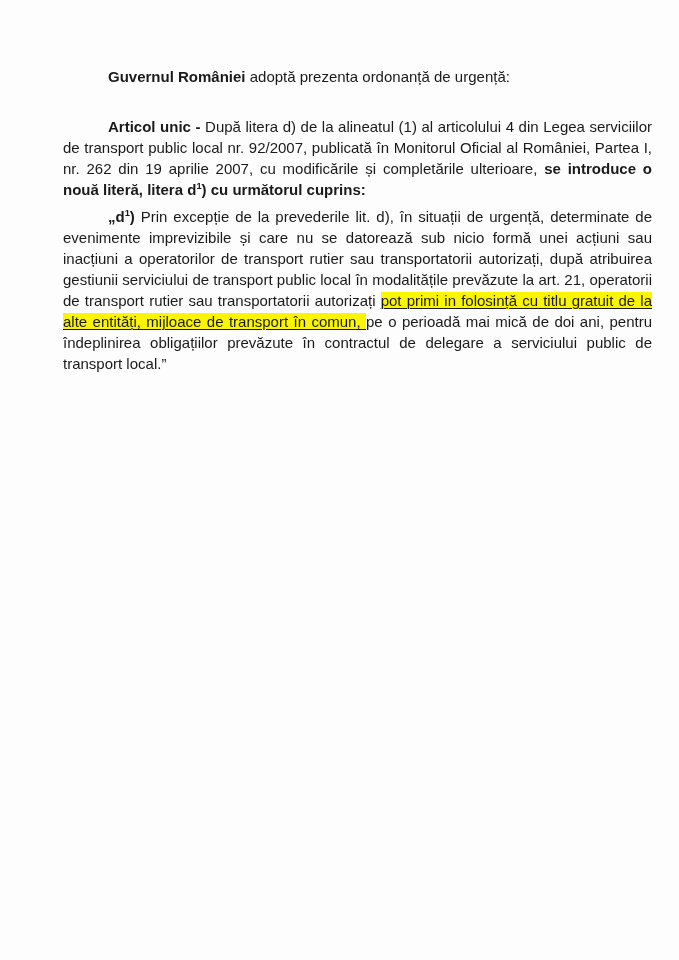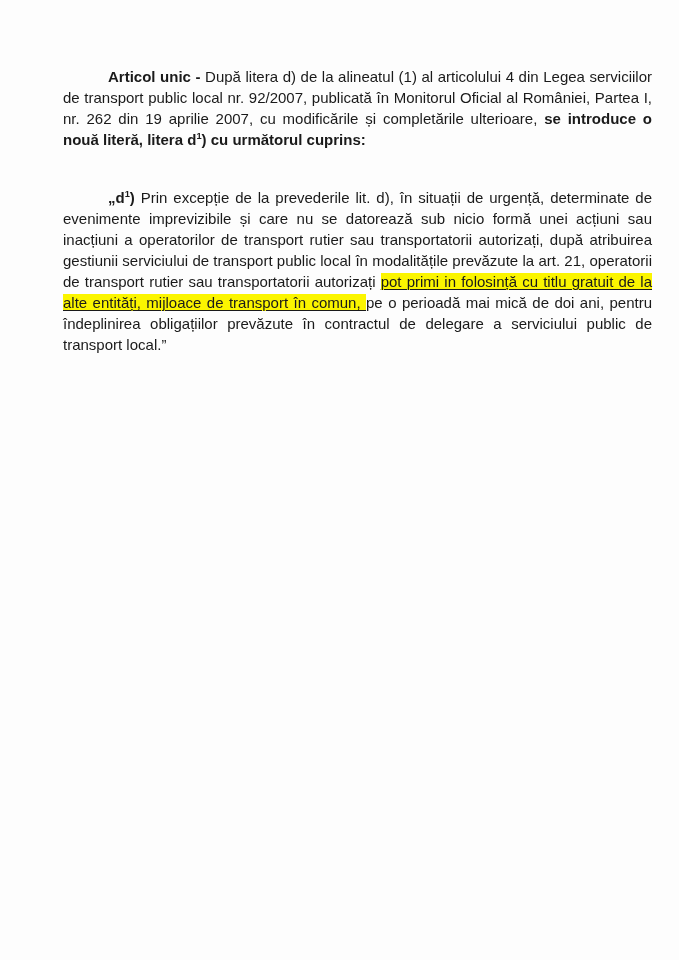--- a/index.html
+++ b/index.html
@@ -23,32 +23,33 @@
     width: 589px;
     font-size: 15px;
     line-height: 21px;
     text-align: justify;
   }
   p.para {
     margin: 0;
     text-indent: 45px;
   }
   
-  p.para:nth-child(2) { margin-top: 37px; }
+  p.para:nth-child(2) { margin-top: 29px; }
   p.para:nth-child(3) { margin-top: 6px; }
   .b  { font-weight: bold; }
   .hl { background: var(--hl-color, #fbf500); }
   .u  { text-decoration: underline; text-decoration-thickness: 1px; text-underline-offset: 2px; }
   sup {
     font-size: 0.62em;
     line-height: 0;
     vertical-align: super;
   }
 </style>
 </head>
 <body>
 
 <div class="page">
   <div class="doc">
+      <p class="para"><span class="b">Guvernul României</span><span> adoptă prezenta ordonanță de urgență:</span></p>
       <p class="para"><span class="b">Articol unic - </span><span>După litera d) de la alineatul (1) al articolului 4 din Legea serviciilor de transport public local nr. 92/2007, publicată în Monitorul Oficial al României, Partea I, nr. 262 din 19 aprilie 2007, cu modificările și completările ulterioare, </span><span class="b">se introduce o nouă literă, litera d</span><sup class="b">1</sup><span class="b">) cu următorul cuprins:</span></p>
       <p class="para"><span class="b">„d</span><sup class="b">1</sup><span class="b">) </span><span>Prin excepție de la prevederile lit. d), în situații de urgență, determinate de evenimente imprevizibile și care nu se datorează sub nicio formă unei acțiuni sau inacțiuni a operatorilor de transport rutier sau transportatorii autorizați, după atribuirea gestiunii serviciului de transport public local în modalitățile prevăzute la art. 21, operatorii de transport rutier sau transportatorii autorizați </span><span class="hl u">pot primi in folosință cu titlu gratuit de la alte entități, mijloace de transport în comun, </span><span>pe o perioadă mai mică de doi ani, pentru îndeplinirea obligațiilor prevăzute în contractul de delegare a serviciului public de transport local.”</span></p>
     </div>
 </div>
 
 </body></html>

